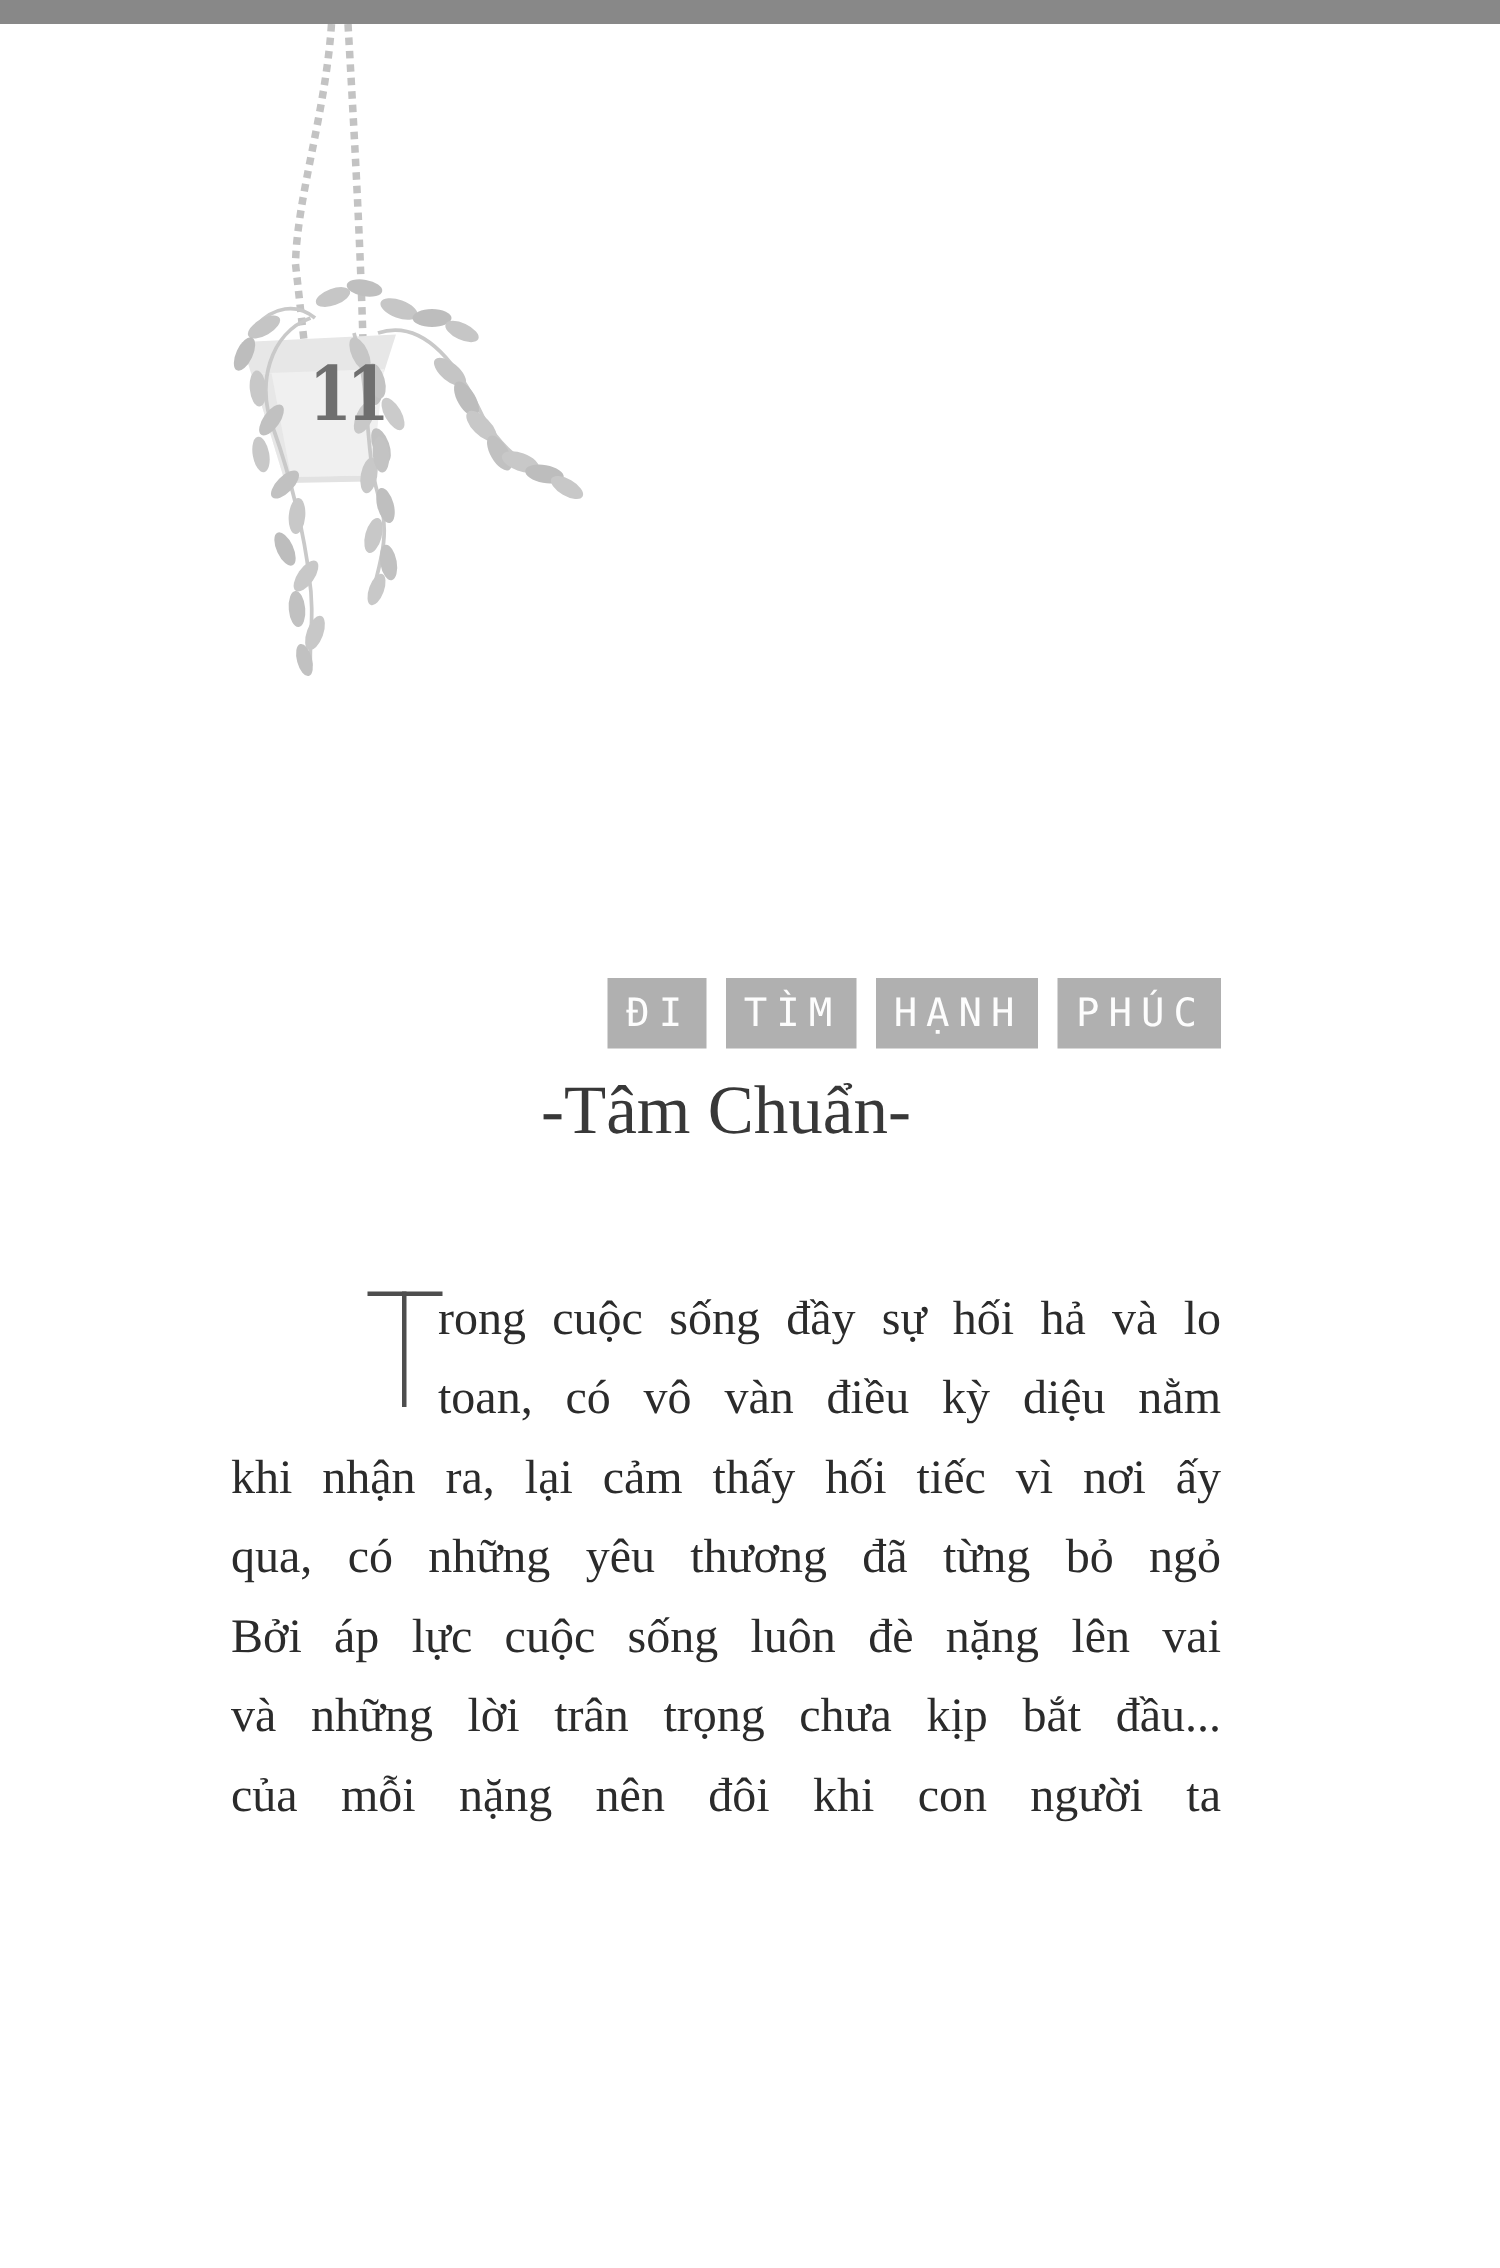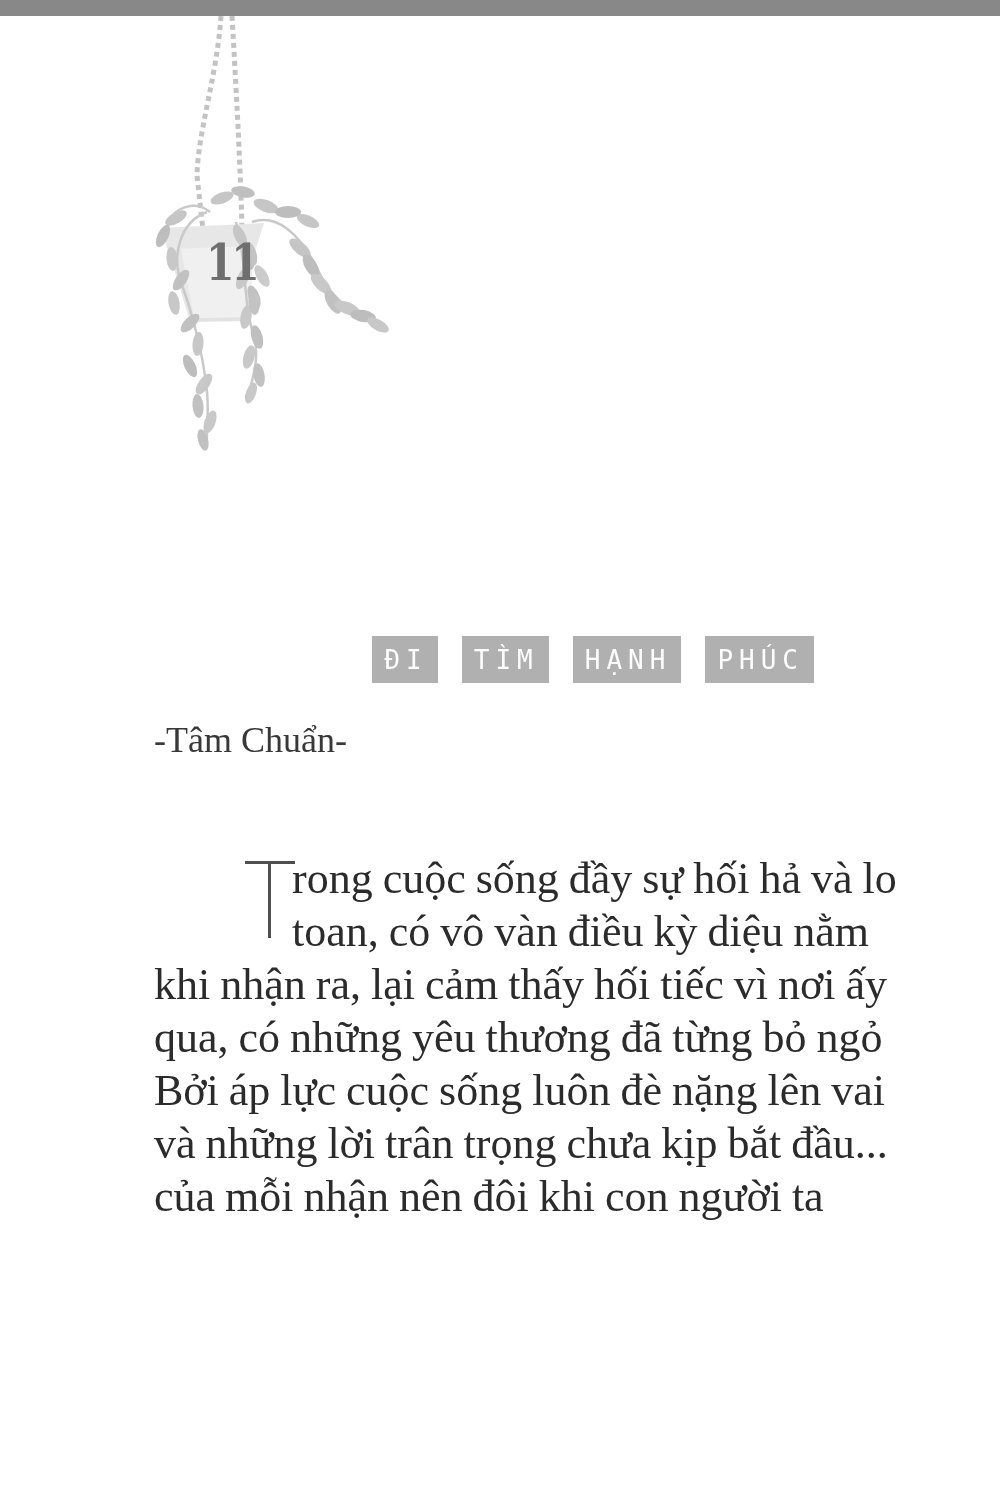--- a/index.html
+++ b/index.html
@@ -20,47 +20,47 @@
     font-weight:bold;
     font-size:50px;line-height:50px;
     letter-spacing:-4px;
     color:#6f6f6f;
     transform:scaleX(.82);
     transform-origin:left top;
   }
 
   
   .title-row{
-    position:absolute;left:154px;top:620px;width:660px;
-    display:flex;justify-content:flex-end;gap:24px;
+    position:absolute;left:154px;top:636px;width:660px;
+    display:flex;justify-content:flex-end;gap:13px;
   }
   .title-word{
     height:47px;
     display:flex;align-items:center;
     padding:0 10px;
     background:#b0b0b0;
     color:#fdfdfd;
     font-family:"DejaVu Sans Mono", monospace;
     font-size:26px;
     letter-spacing:6px;
     text-indent:2px;
   }
 
   
   .author-line{
     position:absolute;left:154px;top:704px;width:660px;
-    text-align:left;
-    font-size:36px;line-height:40px;
+    text-align:center;
+    font-size:46px;line-height:40px;
     color:#383838;
   }
 
   
   .body-text{
     position:absolute;left:154px;top:836px;width:660px;
-    font-size:44px;line-height:53px;
+    font-size:32px;line-height:53px;
     color:#2b2b2b;
     word-spacing:-1px;
   }
   .line{
     text-align:justify;
     -moz-text-align-last:justify;
     text-align-last:justify;
     white-space:nowrap;
     height:53px;overflow:visible;
   }
@@ -154,16 +154,16 @@
     <div class="drop-cap" role="img" aria-label="T">
       <span class="hbar"></span>
       <span class="vbar"></span>
     </div>
     <div class="line indented">rong cuộc sống đầy sự hối hả và lo</div>
     <div class="line indented">toan, có vô vàn điều kỳ diệu nằm</div>
     <div class="line">khi nhận ra, lại cảm thấy hối tiếc vì nơi ấy</div>
     <div class="line">qua, có những yêu thương đã từng bỏ ngỏ</div>
     <div class="line">Bởi áp lực cuộc sống luôn đè nặng lên vai</div>
     <div class="line">và những lời trân trọng chưa kịp bắt đầu...</div>
-    <div class="line">của mỗi nhận nên đôi khi con người ta</div>
+    <div class="line">của mỗi nặng nên đôi khi con người ta</div>
   </div>
 
 </div>
 
 </body></html>

